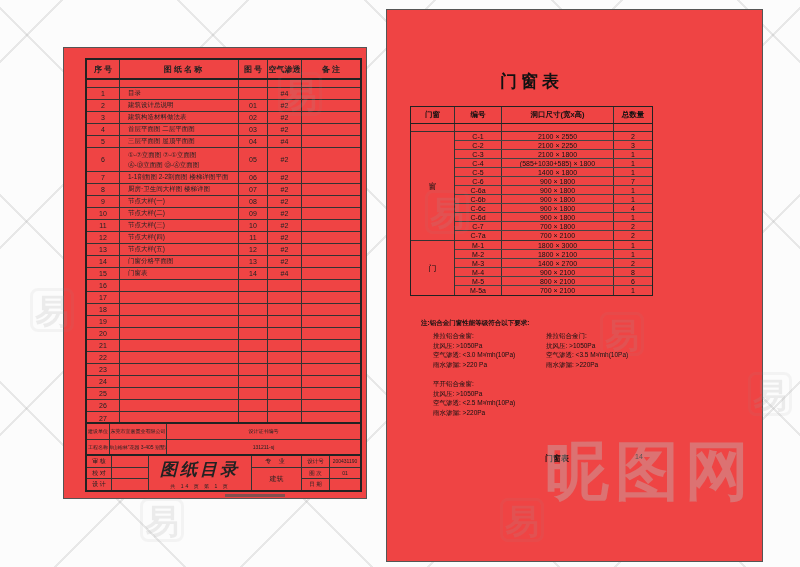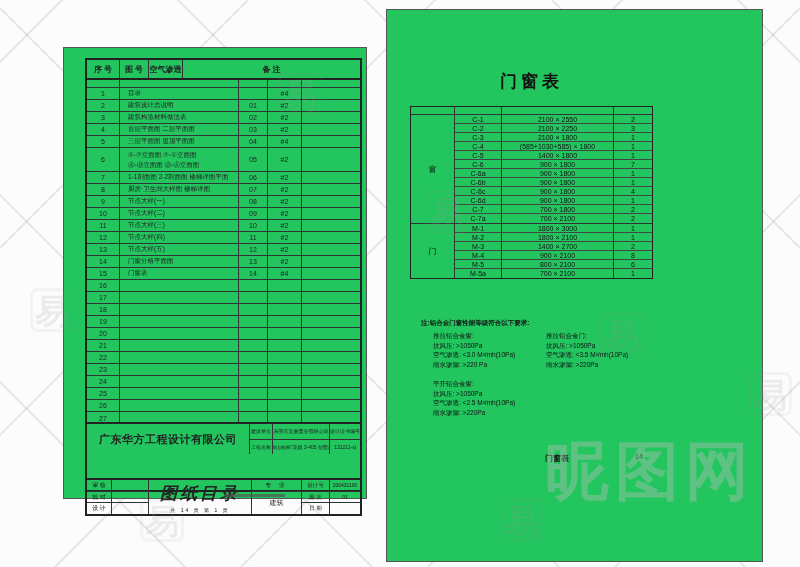--- a/index.html
+++ b/index.html
@@ -24,21 +24,21 @@
     font-size:34px; color:#9a9a9a; opacity:.16; font-weight:bold;
     border:3px solid rgba(150,150,150,.5); border-radius:8px;
     width:44px; height:44px; line-height:40px; text-align:center;
   }
   .wm-site {
     position:absolute; z-index:6; pointer-events:none;
     left:545px; top:428px; font-size:64px; letter-spacing:6px;
     color:rgba(190,190,190,.38); font-weight:bold;
   }
   
-  .sheet { position:absolute; background:#22c55e; border:1px solid #555; z-index:2; }
+  .sheet { position:absolute; background:#ef4444; border:1px solid #555; z-index:2; }
   #sheet-left  { left:63px;  top:47px; width:304px; height:452px; }
   #sheet-right { left:386px; top:9px;  width:377px; height:553px; }
 
   
   .ltable { position:absolute; left:21px; top:10px; width:277px; height:434px;
             border:2px solid #222; display:flex; flex-direction:column; font-size:7px; }
   .lrow { display:flex; border-bottom:1px solid #333; flex:0 0 auto; }
   .lrow:last-child { border-bottom:none; }
   .lcell { border-right:1px solid #333; display:flex; align-items:center; justify-content:center;
            overflow:hidden; white-space:nowrap; }
@@ -51,21 +51,21 @@
   .lhead { height:20px; border-bottom:2px solid #222; font-weight:bold; font-size:8px; }
   .lspacer { height:8px; }
   .ldata { height:12px; }
   .ldata.tall { height:24px; }
   .name2col { display:flex; flex-direction:column; justify-content:center; line-height:10px; font-size:6.5px; }
 
   
   .tblock { position:absolute; left:21px; top:444px; width:277px; height:0; }
   .trowA { position:absolute; left:0; top:-70px; width:277px; height:32px; border-left:2px solid #222;
            border-right:2px solid #222; border-top:2px solid #222; display:flex; }
-  .trowB { position:absolute; left:0; top:-38px; width:277px; height:38px; border:2px solid #222; display:flex;margin-top:24px; }
+  .trowB { position:absolute; left:0; top:-38px; width:277px; height:38px; border:2px solid #222; display:flex; }
   .company { width:165px; border-right:1px solid #333; display:flex; align-items:center; justify-content:center;
              font-size:11px; font-weight:bold; letter-spacing:.5px; }
   .owner-grid { flex:1; display:flex; flex-direction:column; }
   .owner-row { flex:1; display:flex; border-bottom:1px solid #333; }
   .owner-row:last-child { border-bottom:none; }
   .tb-lbl { width:23px; border-right:1px solid #333; font-size:5px; display:flex; align-items:center; justify-content:center; white-space:nowrap; }
   .tb-val { width:57px; border-right:1px solid #333; font-size:5px; display:flex; align-items:center; justify-content:center; white-space:nowrap; overflow:hidden; }
   .tb-cert { flex:1; font-size:5px; display:flex; align-items:center; justify-content:center; white-space:nowrap; overflow:hidden; }
   .sign-col { width:62px; border-right:1px solid #333; display:flex; flex-direction:column; }
   .sign-row { flex:1; display:flex; border-bottom:1px solid #333; }
@@ -115,20 +115,21 @@
 </style>
 </head>
 <body>
 
 <div class="wm-lines"></div>
 
 <div class="sheet" id="sheet-left">
   <div class="ltable">
     <div class="lrow lhead">
       <div class="lcell c-no">序 号</div>
+      <div class="lcell c-name" style="justify-content:center;">图 纸 名 称</div>
       <div class="lcell c-fig">图 号</div>
       <div class="lcell c-spec">空气渗透</div>
       <div class="lcell c-note">备 注</div>
     </div>
     <div class="lrow lspacer">
       <div class="lcell c-no"></div>
       <div class="lcell c-name"></div>
       <div class="lcell c-fig"></div>
       <div class="lcell c-spec"></div>
       <div class="lcell c-note"></div>
@@ -326,21 +327,20 @@
           <div class="lcell c-name" style="font-size: 6.5px;"></div>
           <div class="lcell c-fig"></div>
           <div class="lcell c-spec"></div>
           <div class="lcell c-note"></div>
         </div>
       </div>
   </div>
 
   <div class="tblock" style="top:444px;">
     <div class="trowA">
-      <div class="company">广东华方工程设计有限公司</div>
       <div class="owner-grid">
         <div class="owner-row">
           <div class="tb-lbl">建设单位</div>
           <div class="tb-val">东莞市宜嘉置业有限公司</div>
           <div class="tb-cert">设计证书编号</div>
         </div>
         <div class="owner-row">
           <div class="tb-lbl">工程名称</div>
           <div class="tb-val">“御山翰林”花园 3-405 别墅群</div>
           <div class="tb-cert">131211-sj</div>
@@ -386,20 +386,26 @@
       </div>
     </div>
     <div class="fineprint"></div>
   </div>
 </div>
 
 <div class="sheet" id="sheet-right">
   <div class="rtitle">门窗表</div>
 
   <div class="rtable">
+    <div class="rhead">
+      <div class="rc rc-group">门窗</div>
+      <div class="rc rc-code">编号</div>
+      <div class="rc rc-size">洞口尺寸(宽x高)</div>
+      <div class="rc rc-qty">总数量</div>
+    </div>
     <div class="rspacer">
       <div class="rc rc-group"></div>
       <div class="rc rc-code"></div>
       <div class="rc rc-size"></div>
       <div class="rc rc-qty"></div>
     </div>
     <div id="right-groups" style="display:flex;flex-direction:column;">
         <div class="rgroup">
           <div class="rgroup-label">窗</div>
           <div class="rgroup-rows">

